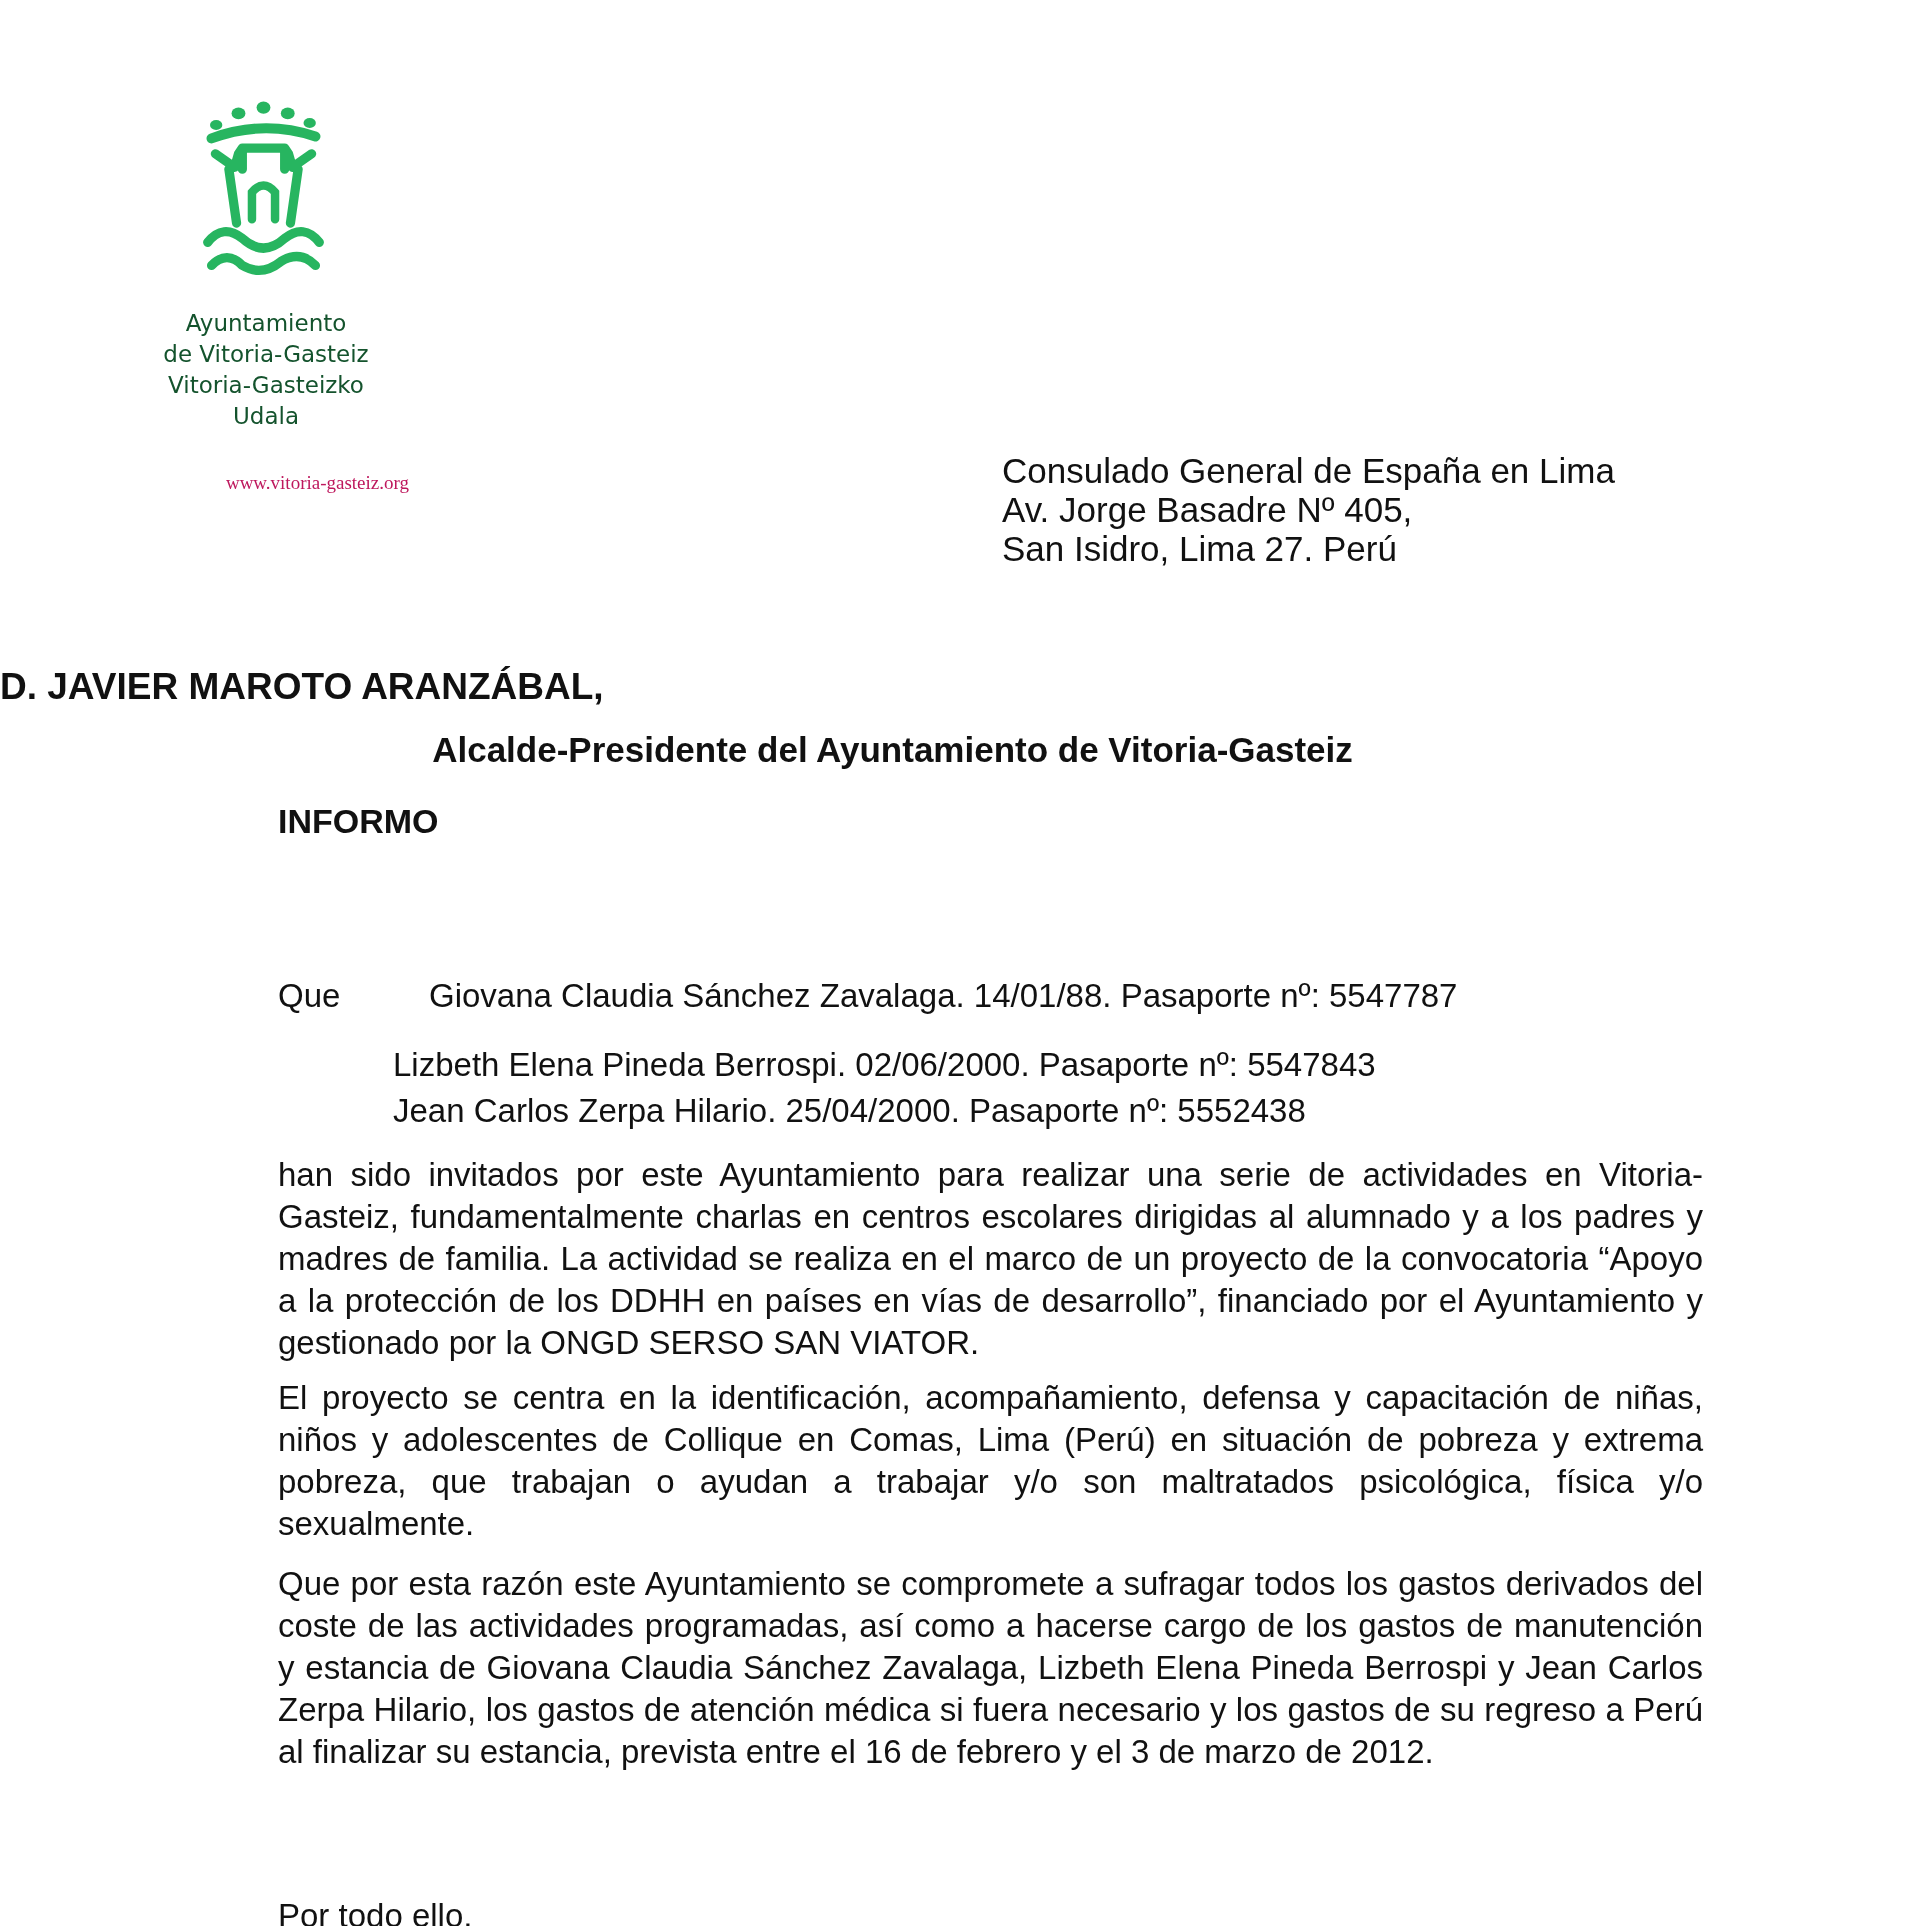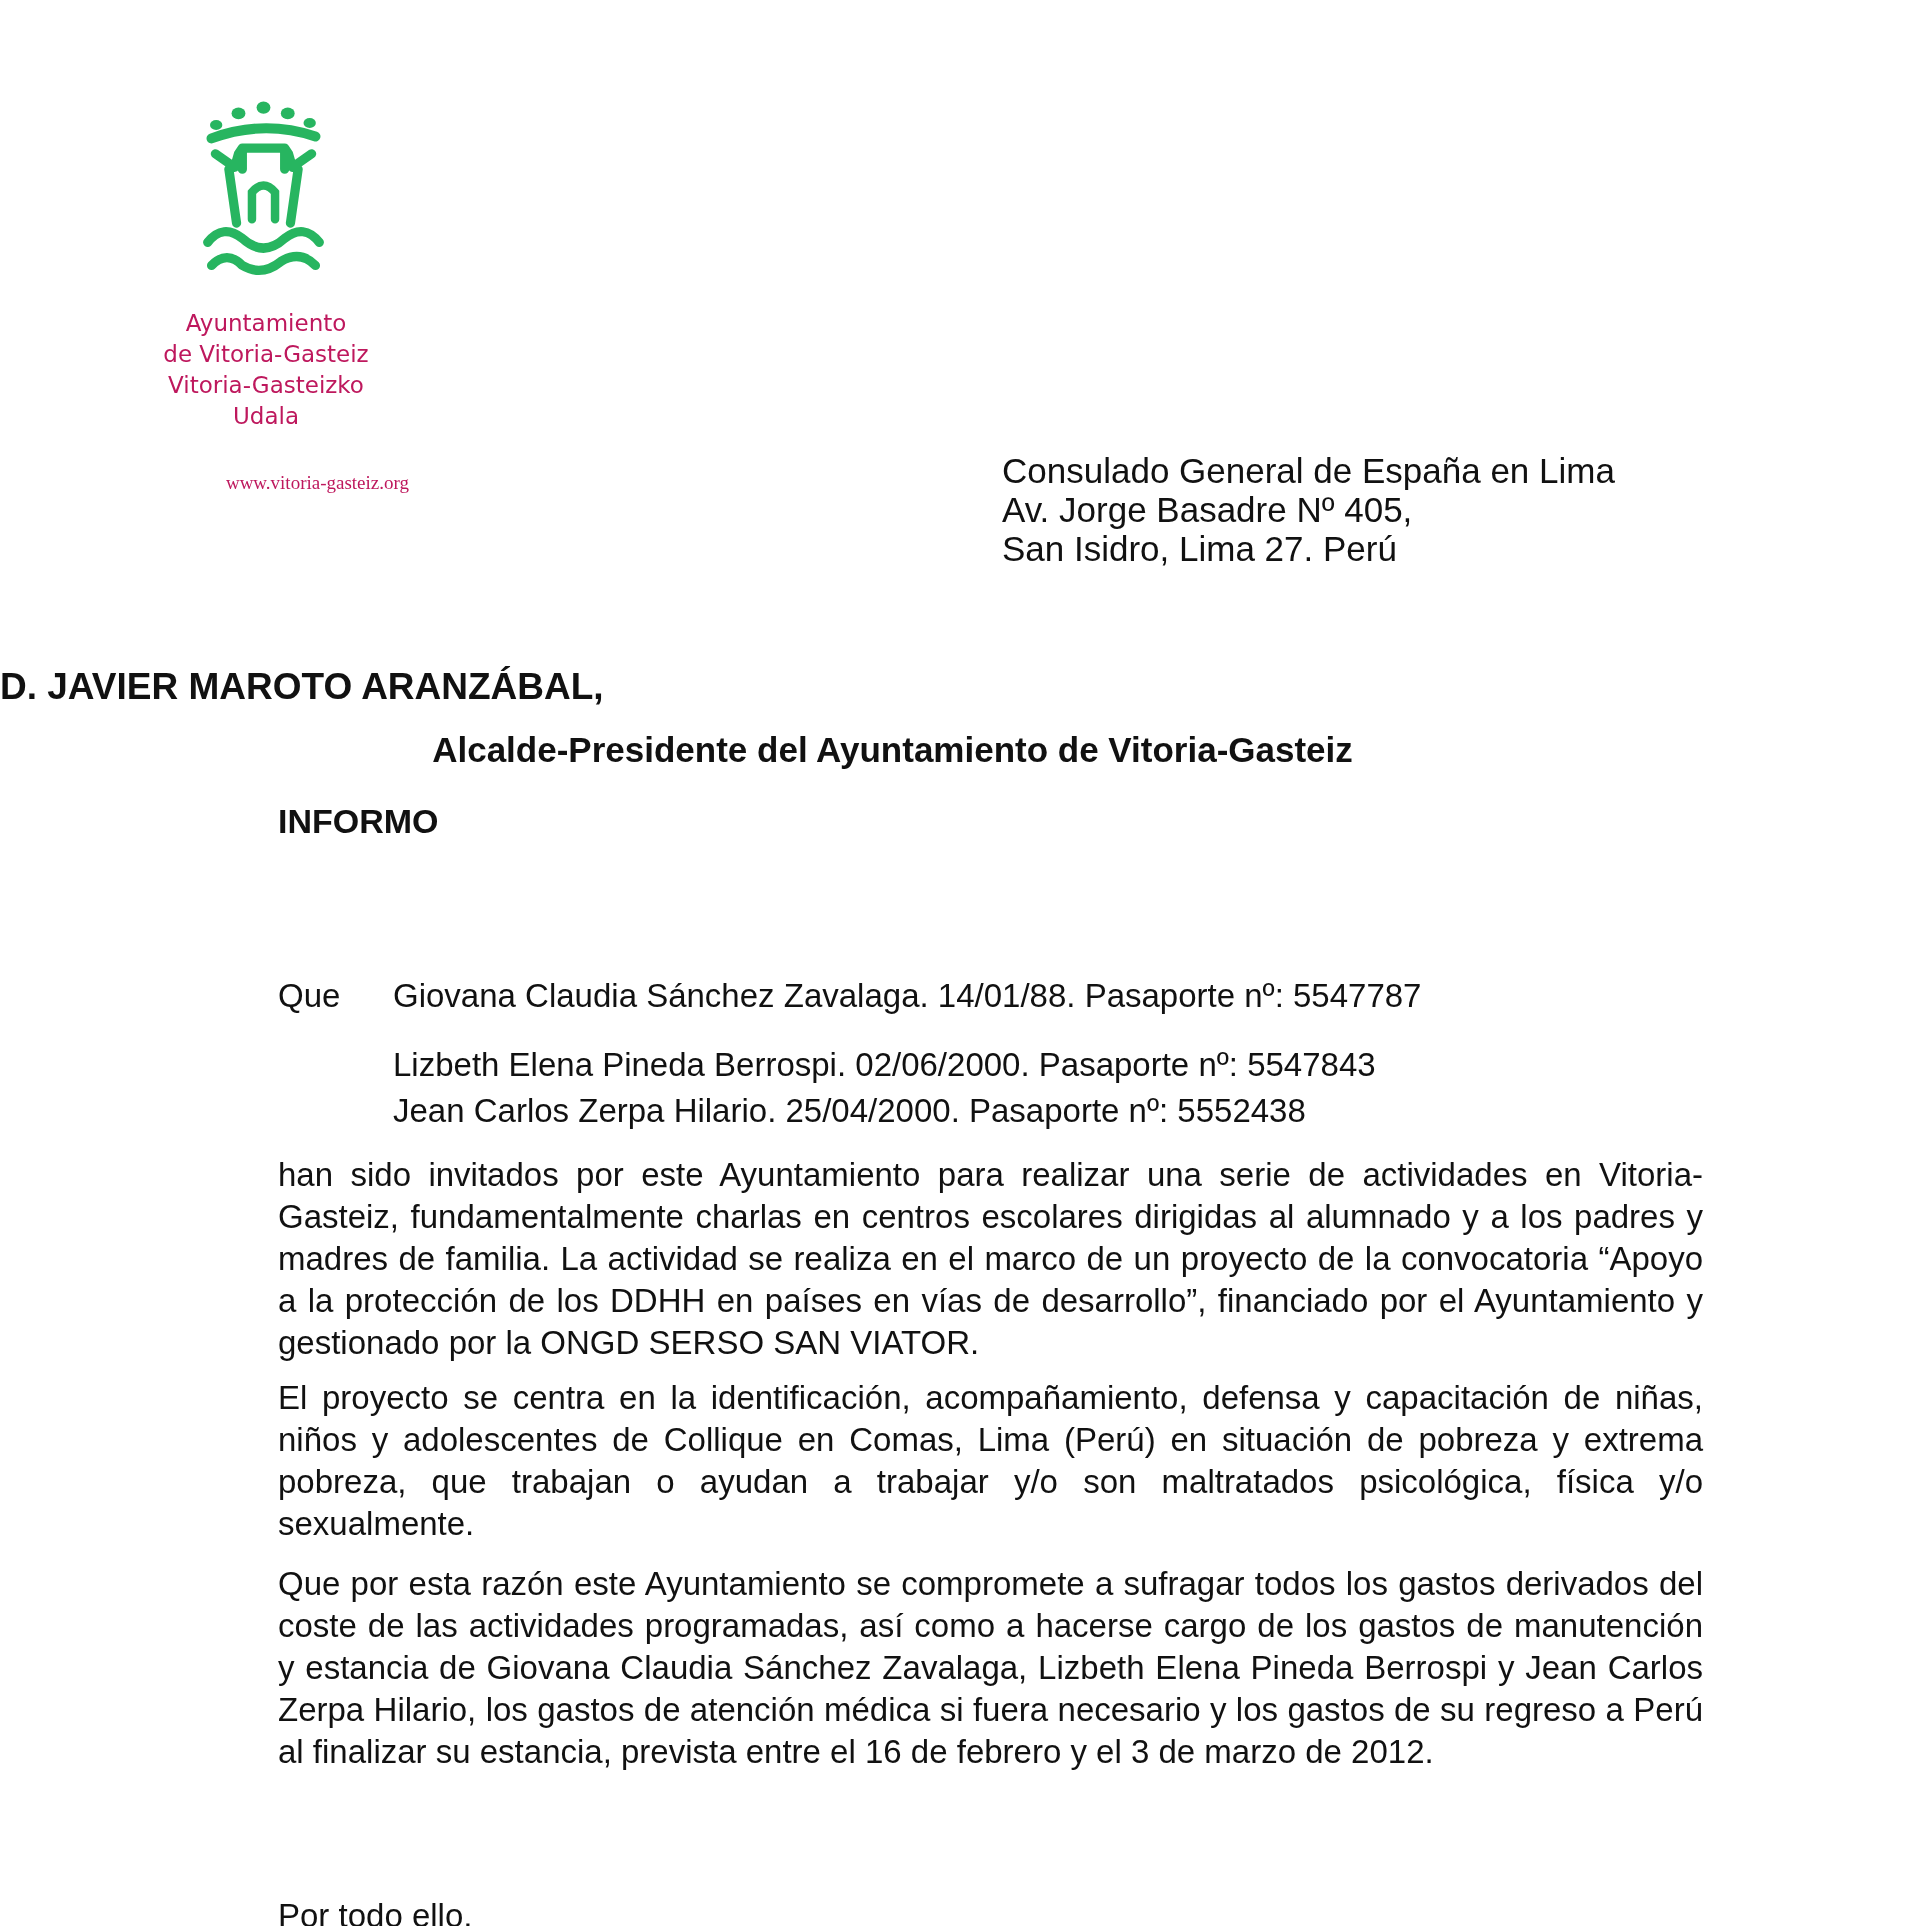--- a/index.html
+++ b/index.html
@@ -1,20 +1,20 @@
 <!DOCTYPE html>
 <html style="font-size:6.2px"><head>
 <meta charset="utf-8">
 <style>
   html, body { margin:0; padding:0; background:#ffffff; }
   body { width:1911px; height:2702px; position:relative; overflow:hidden; font-family:"Liberation Sans", sans-serif; color:#111111; }
   .abs { position:absolute; }
   
   #logo { left:200px; top:96px; width:127px; height:181px; }
-  #logo-text { left:162px; top:308px; width:208px; text-align:center; font-family:"DejaVu Sans", sans-serif; font-size:23px; line-height:31px; color:#be185d; }
+  #logo-text { left:162px; top:308px; width:208px; text-align:center; font-family:"DejaVu Sans", sans-serif; font-size:23px; line-height:31px; color:#14532d; }
   #logo-url { left:162px; top:472px; width:247px; font-family:Liberation Serif, serif; font-size:19px; color:#be185d;text-align:right; }
   
   #address { left:1002px; top:451px; width:701px; text-align:left; font-size:35px; line-height:39px; }
   
   #title { left:0; width:1911px; top:666px; font-weight:bold; font-size:37px; }
   #subtitle { left:0; width:1785px; top:730px; text-align:center; font-weight:bold; font-size:35px; }
   .heading { left:278px; font-weight:bold; font-size:34px; }
   #informo { top:802px;text-align:center; }
   #que-label { left:278px; top:977px; font-size:33px; }
   .person { left:393px; font-size:33px; }
@@ -52,21 +52,21 @@
   <div>Consulado General de España en Lima</div>
   <div>Av. Jorge Basadre Nº 405,</div>
   <div>San Isidro, Lima 27. Perú</div>
 </div>
 
 <div id="title" class="abs">D. JAVIER MAROTO ARANZÁBAL,</div>
 <div id="subtitle" class="abs">Alcalde-Presidente del Ayuntamiento de Vitoria-Gasteiz</div>
 
 <div id="informo" class="abs heading">INFORMO</div>
 <div id="que-label" class="abs">Que</div>
-<div class="abs person" style="top:977px;">Giovana Claudia Sánchez Zavalaga. 14/01/88. Pasaporte nº: 5547787</div>
+<div class="abs person" style="top:977px;margin-left:36px;">Giovana Claudia Sánchez Zavalaga. 14/01/88. Pasaporte nº: 5547787</div>
 <div class="abs person" style="top:1046px;">Lizbeth Elena Pineda Berrospi. 02/06/2000. Pasaporte nº: 5547843</div>
 <div class="abs person" style="top:1092px;">Jean Carlos Zerpa Hilario. 25/04/2000. Pasaporte nº: 5552438</div>
 
 <div id="p1" class="abs para">han sido invitados por este Ayuntamiento para realizar una serie de actividades en Vitoria-Gasteiz, fundamentalmente charlas en centros escolares dirigidas al alumnado y a los padres y madres de familia. La actividad se realiza en el marco de un proyecto de la convocatoria “Apoyo a la protección de los DDHH en países en vías de desarrollo”, financiado por el Ayuntamiento y gestionado por la ONGD SERSO SAN VIATOR.</div>
 <div id="p2" class="abs para">El proyecto se centra en la identificación, acompañamiento, defensa y capacitación de niñas, niños y adolescentes de Collique en Comas, Lima (Perú) en situación de pobreza y extrema pobreza, que trabajan o ayudan a trabajar y/o son maltratados psicológica, física y/o sexualmente.</div>
 <div id="p3" class="abs para">Que por esta razón este Ayuntamiento se compromete a sufragar todos los gastos derivados del coste de las actividades programadas, así como a hacerse cargo de los gastos de manutención y estancia de Giovana Claudia Sánchez Zavalaga, Lizbeth Elena Pineda Berrospi y Jean Carlos Zerpa Hilario, los gastos de atención médica si fuera necesario y los gastos de su regreso a Perú al finalizar su estancia, prevista entre el 16 de febrero y el 3 de marzo de 2012.</div>
 
 <div id="por-todo" class="abs">Por todo ello,</div>
 
 

